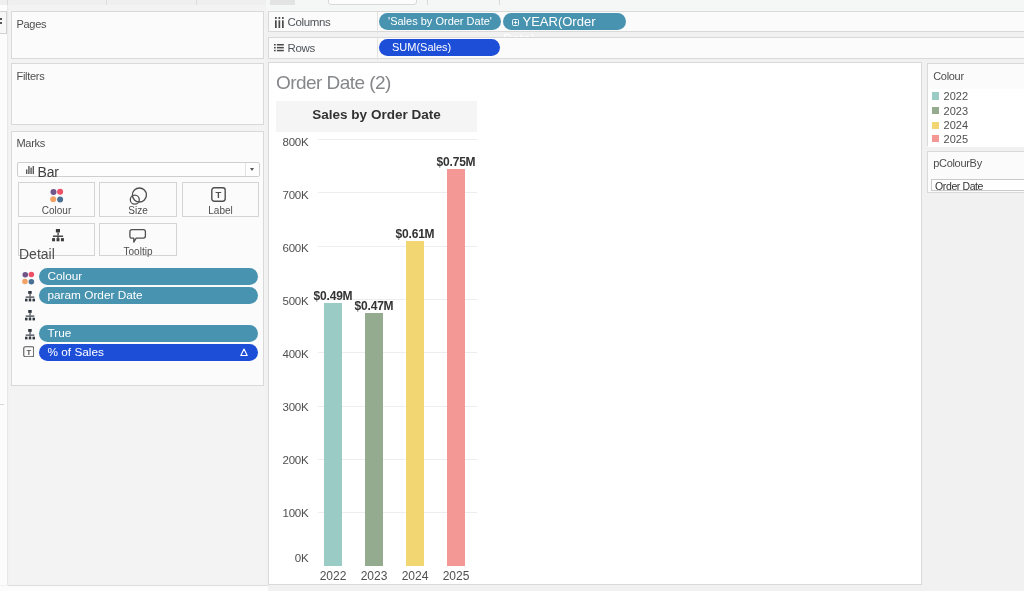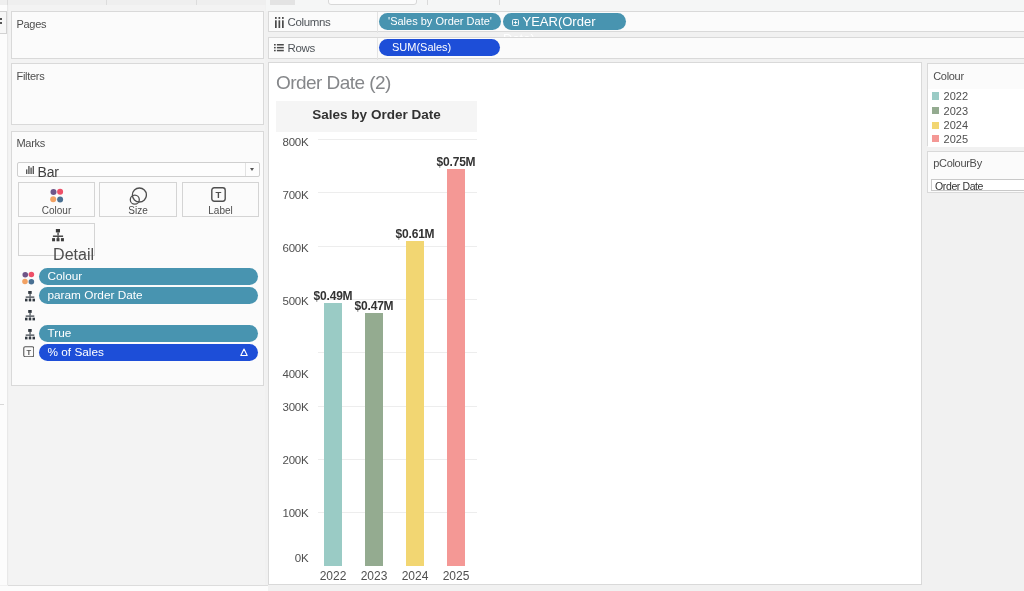--- a/index.html
+++ b/index.html
@@ -92,21 +92,27 @@
   <div class="card" style="left:6px;top:91.5px;width:77px;height:32.5px;border-color:#d4d4d4;">
     <svg class="abs" style="left:33px;top:4.5px;" width="12" height="13" viewBox="0 0 10 11">
       <rect x="3.2" y="0" width="3.5" height="2.9" fill="#3c3c3c"></rect>
       <rect x="4.5" y="2.9" width="1.1" height="2.6" fill="#3c3c3c"></rect>
       <rect x="0.7" y="5.5" width="8.6" height="1.2" fill="#3c3c3c"></rect>
       <rect x="4.5" y="6.7" width="1.1" height="1" fill="#3c3c3c"></rect>
       <rect x="0" y="7.7" width="2.5" height="2.7" fill="#3c3c3c"></rect>
       <rect x="3.75" y="7.7" width="2.5" height="2.7" fill="#3c3c3c"></rect>
       <rect x="7.5" y="7.7" width="2.5" height="2.7" fill="#3c3c3c"></rect>
     </svg>
-    <div class="abs" style="left:0;top:22px;width:100%;text-align:right;font-size:16px;color:#4e4e4e;">Detail</div>
+    <div class="abs" style="left:0;top:22px;width:100%;text-align:left;font-size:14px;color:#4e4e4e;">Detail</div>
+  </div>
+  <div class="card" style="left:87px;top:91.5px;width:78px;height:32.5px;border-color:#d4d4d4;">
+    <svg class="abs" style="left:29px;top:4.5px;" width="18" height="15" viewBox="0 0 18 15">
+      <path d="M3 0.7 h11.3 q2.1 0 2.1 2.1 v4.3 q0 2.1 -2.1 2.1 h-7.1 l-2.4 3.9 v-3.9 h-1.8 q-2.1 0 -2.1 -2.1 v-4.3 q0 -2.1 2.1 -2.1 z" fill="none" stroke="#4f4f4f" stroke-width="1.3" stroke-linejoin="round"></path>
+    </svg>
+    <div class="abs" style="left:0;top:22px;width:100%;text-align:center;font-size:10px;color:#4e4e4e;">Tooltip</div>
   </div>
 
   <svg class="abs" style="left:10px;top:139.5px;" width="13" height="14" viewBox="0 0 14 15">
     <circle cx="3.5" cy="4" r="3" fill="#6f5588"></circle>
     <circle cx="10.1" cy="3.8" r="3" fill="#ee5068"></circle>
     <circle cx="3.2" cy="11.3" r="3" fill="#f2a264"></circle>
     <circle cx="10.1" cy="11.5" r="3" fill="#497093"></circle>
   </svg>
   <div class="pill bluepill" style="left:27px;top:136.5px;width:219px;"><span style="margin-left:8.5px;">Colour</span></div>
 
@@ -203,21 +209,21 @@
 <div class="grid" style="top:299px;"></div>
 <div class="grid" style="top:352px;"></div>
 <div class="grid" style="top:406px;"></div>
 <div class="grid" style="top:459px;"></div>
 <div class="grid" style="top:512px;"></div>
 
 <div class="ylabel" style="left:276px;top:136px;text-align:right;">800K</div>
 <div class="ylabel" style="left:276px;top:189px;">700K</div>
 <div class="ylabel" style="left:276px;top:242px;">600K</div>
 <div class="ylabel" style="left:276px;top:295px;">500K</div>
-<div class="ylabel" style="left:276px;top:368px;">400K</div>
+<div class="ylabel" style="left:276px;top:348px;">400K</div>
 <div class="ylabel" style="left:276px;top:401px;">300K</div>
 <div class="ylabel" style="left:276px;top:454px;">200K</div>
 <div class="ylabel" style="left:276px;top:507px;">100K</div>
 <div class="ylabel" style="left:276px;top:552px;">0K</div>
 
 <div class="bar" style="left:324px;top:303px;height:263px;background:#9acbc5;"></div>
 <div class="bar" style="left:365px;top:313px;height:253px;background:#94ab90;"></div>
 <div class="bar" style="left:406px;top:241px;height:325px;background:#f2d672;"></div>
 <div class="bar" style="left:447px;top:169px;height:397px;background:#f49895;"></div>
 

